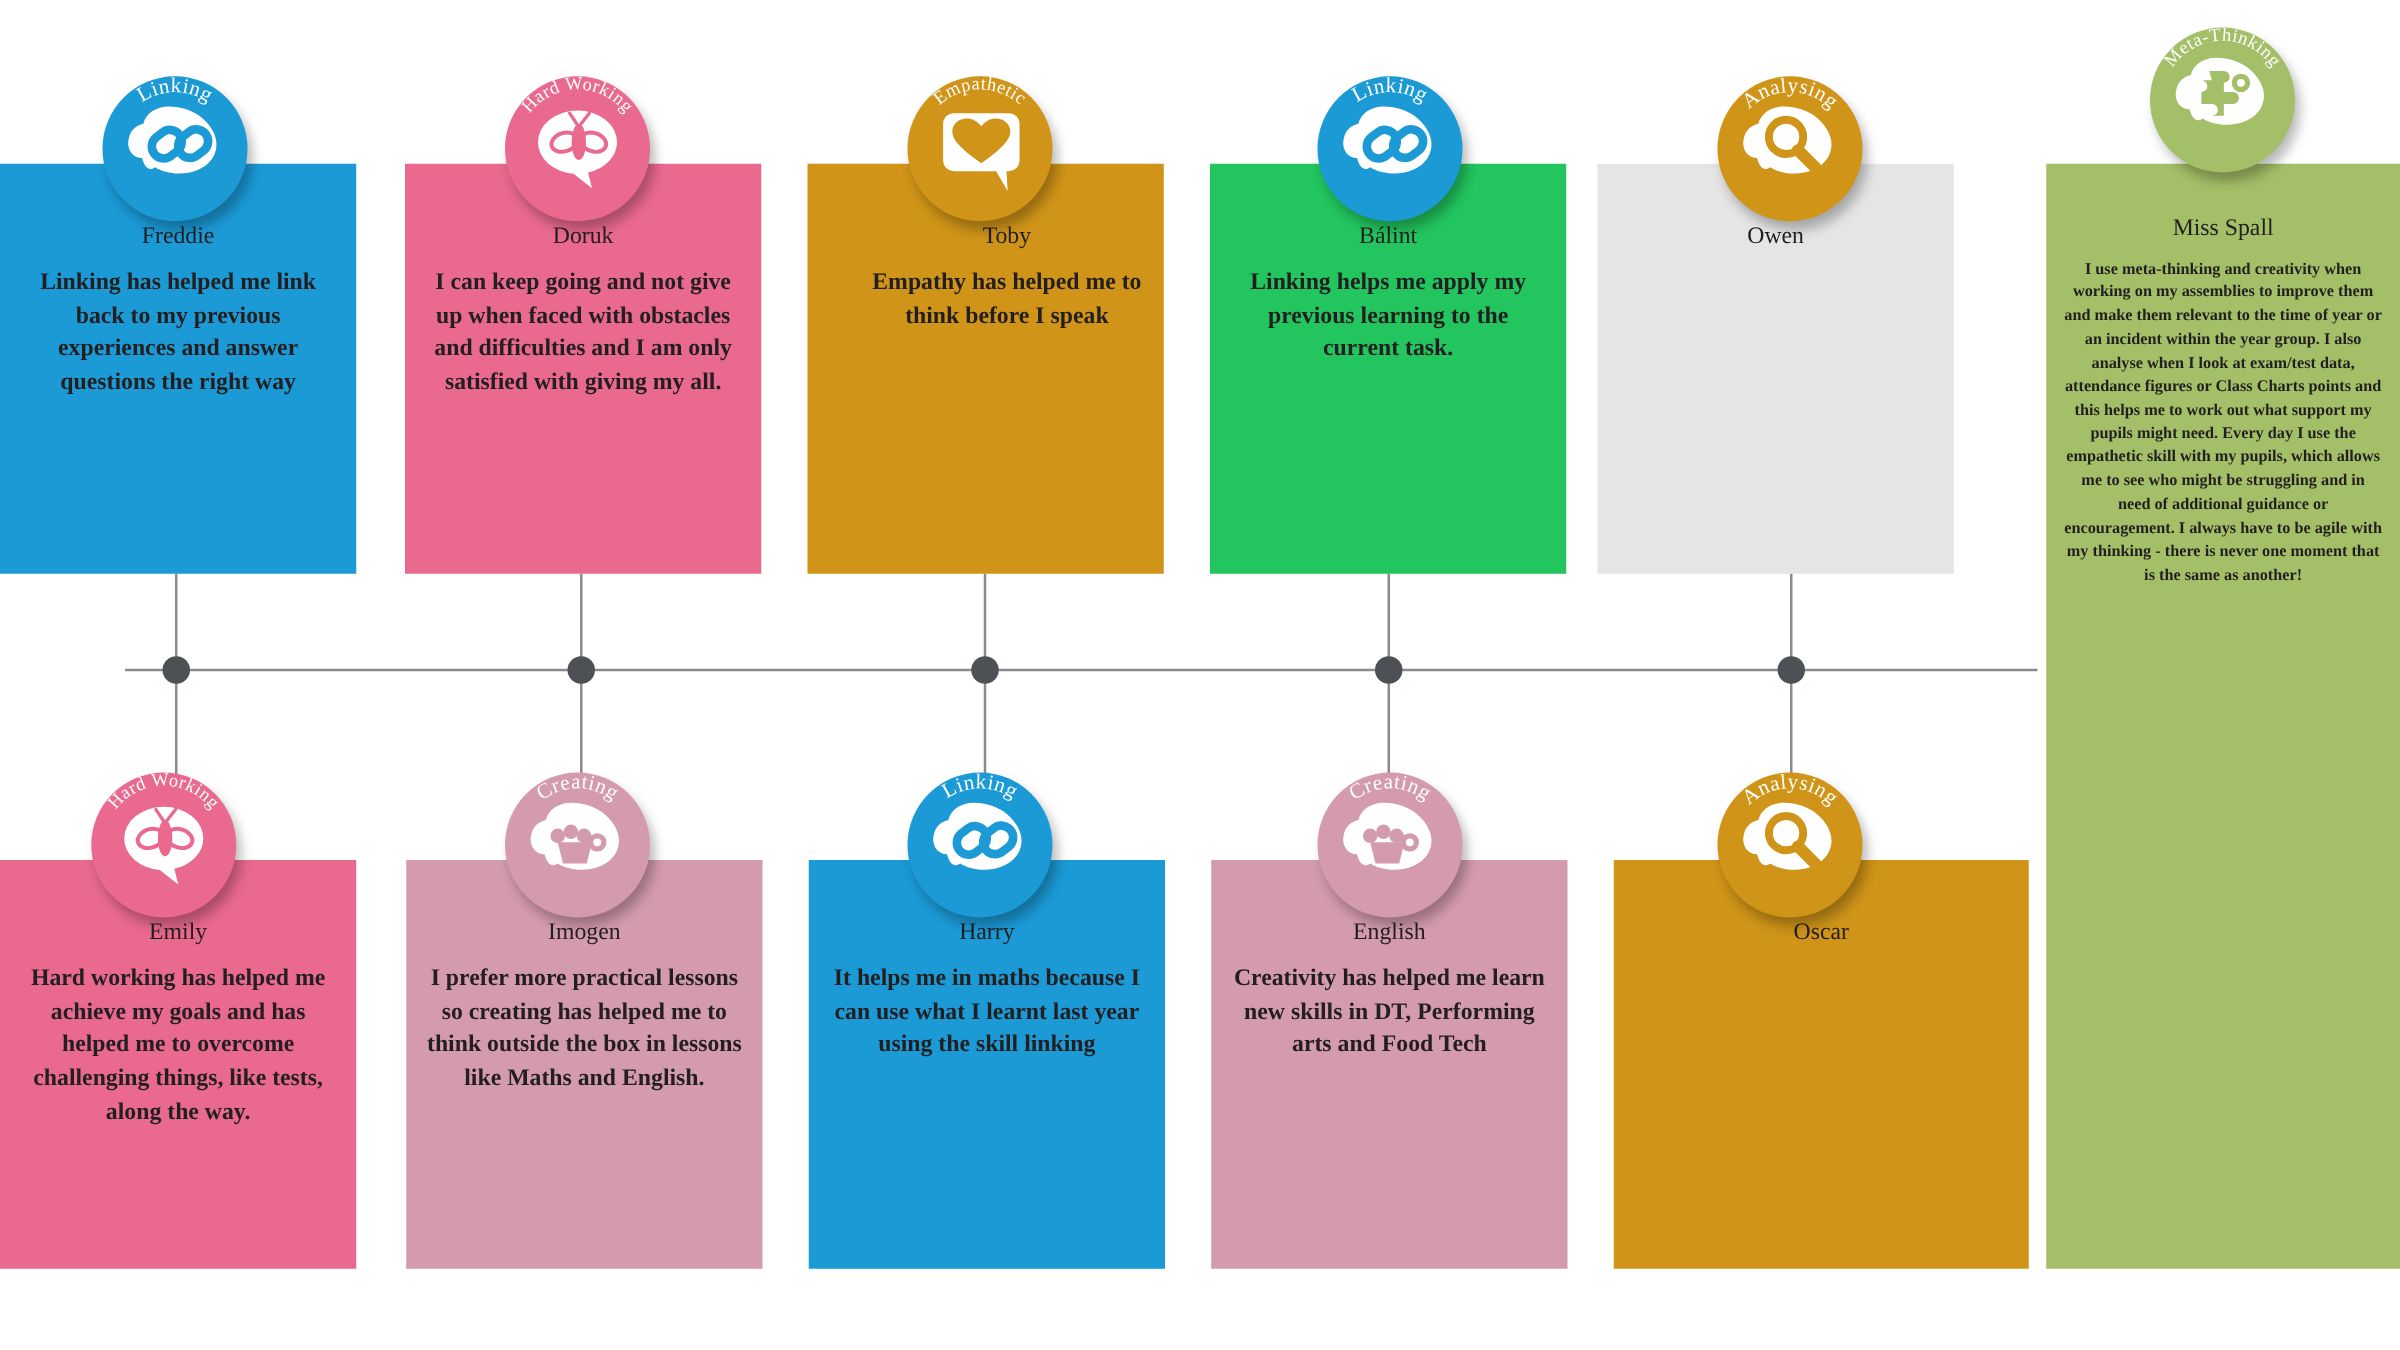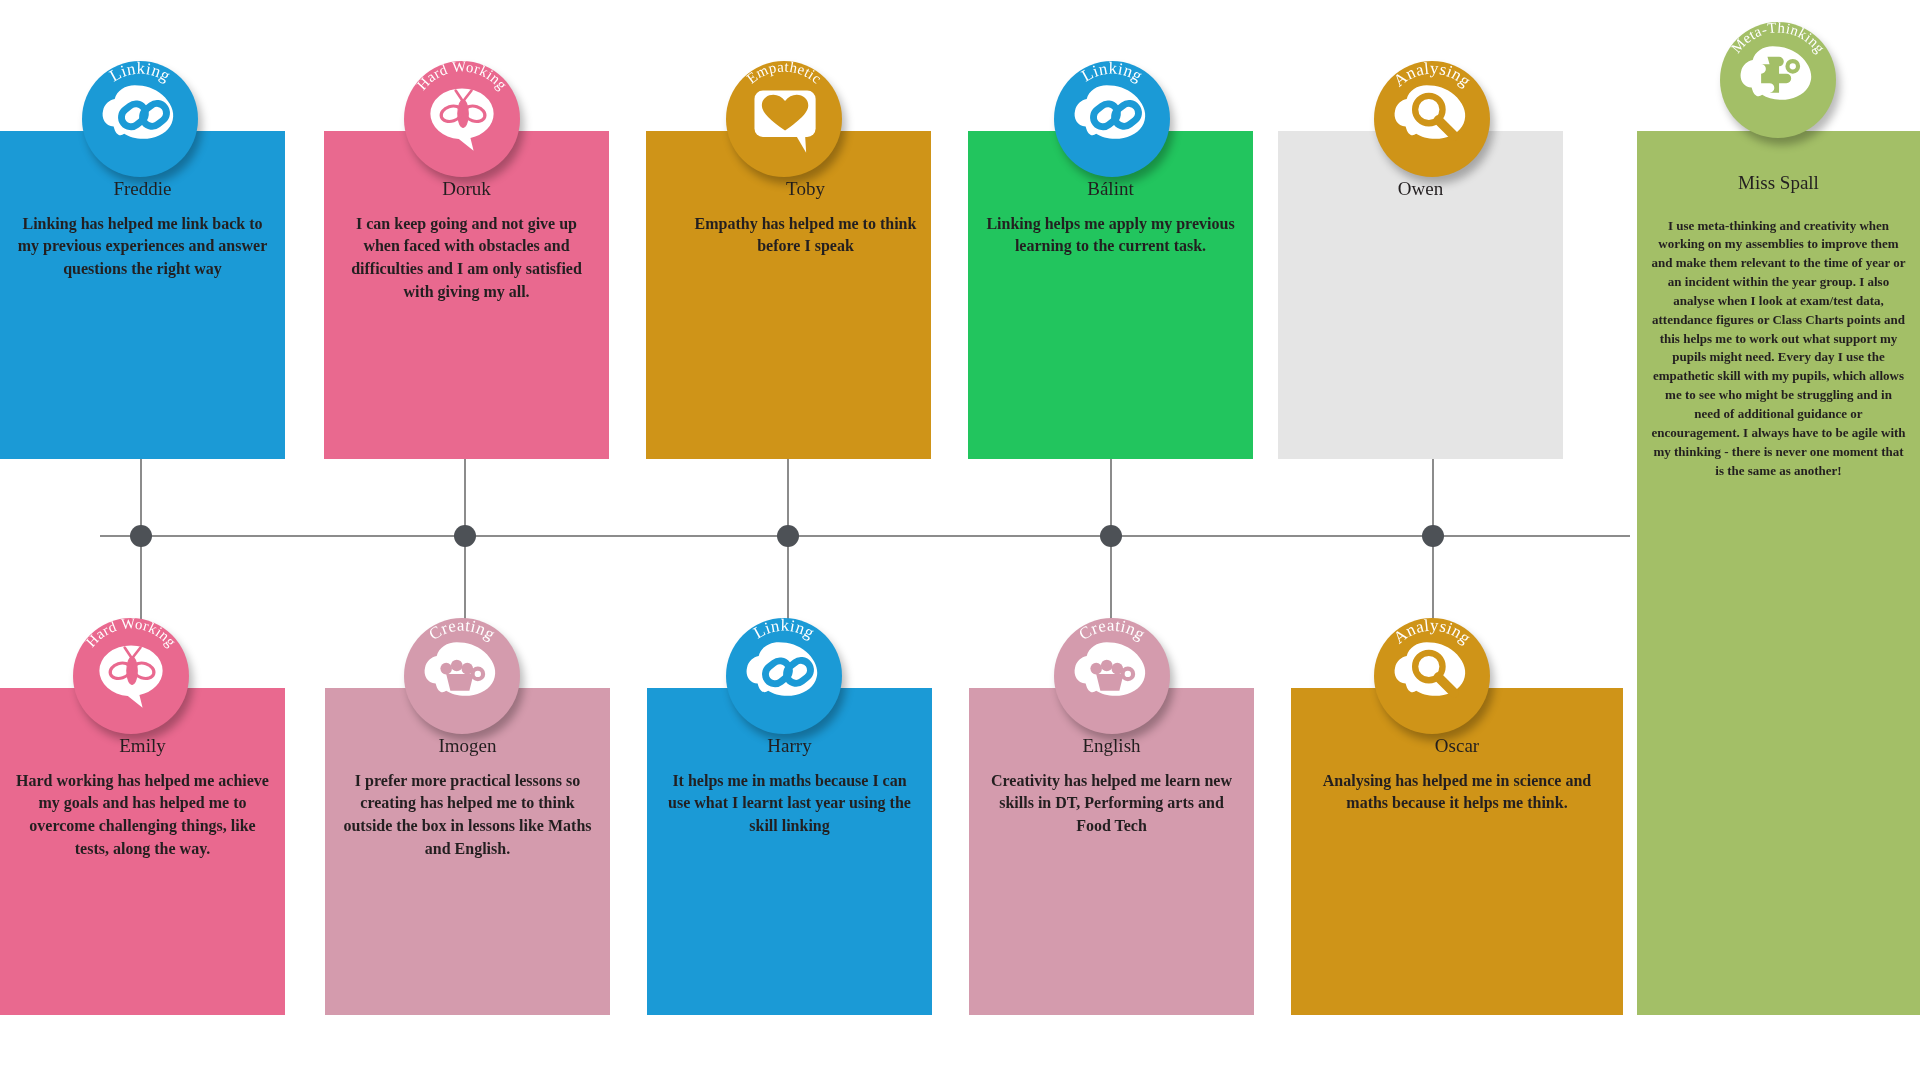--- a/index.html
+++ b/index.html
@@ -49,21 +49,21 @@
     text-align: center;
     color: #231f20;
   }
   .card-name {
     font-size: 19px;
     font-weight: normal;
     line-height: 1.45;
     margin-bottom: 10px;
   }
   .card-text {
-    font-size: 16px;
+    font-size: 19px;
     font-weight: bold;
     line-height: 1.42;
     white-space: pre-line;
   }
   .card.tall .card-text { font-size: 13px; line-height: 1.45; }
 
   
   .badge {
     position: absolute;
     width: 116px;
@@ -285,39 +285,38 @@
         <circle cx="60" cy="48" r="5.5"></circle>
         <path d="M40,53 l4,16 h18 l4,-16 z"></path>
       </g>
       <circle cx="70" cy="53" r="5" fill="none" stroke="#d49bad" stroke-width="4"></circle>
           </g>
           <text class="badge-ring-text" style="font-size:16px"><textPath href="#ringpath9" startOffset="50%" text-anchor="middle">Creating</textPath></text>
         </svg>
       </div>
       <div class="card" style="left: 1291px; top: 688px; width: 332px; height: 327px; background: rgb(207, 148, 24);">
         <div class="card-name">Oscar</div>
-        <div class="card-text">Analysing has helped me in science and maths because it helps me think.</div>
       </div>
       <div class="badge" style="background: rgb(207, 148, 24); left: 1374px; top: 618px;">
         <svg viewBox="0 0 110 110" xmlns="http://www.w3.org/2000/svg">
           <defs>
             <path id="ringpath10" fill="none" d="M 12,55 A 43,43 0 0 1 98,55"></path>
           </defs>
           <g>
       <path d="M30,62 C22,62 18,54 20,47 C21,41 26,37 31,36 C33,28 41,23 50,23 C60,23 69,26 76,32 C84,39 88,48 86,56 C84,65 76,71 66,73 C56,75 46,73 40,69 C36,72 32,70 30,62 Z" fill="white"></path>
       <g stroke="#cf9418" fill="none" stroke-width="6">
         <circle cx="52" cy="46" r="13"></circle>
         <line x1="61" y1="56" x2="76" y2="71" stroke-width="9" stroke-linecap="round"></line>
       </g>
           </g>
           <text class="badge-ring-text" style="font-size:16px"><textPath href="#ringpath10" startOffset="50%" text-anchor="middle">Analysing</textPath></text>
         </svg>
       </div>
       <div class="card tall" style="left: 1637px; top: 131px; width: 283px; height: 884px; background: rgb(163, 191, 103); padding-top: 38px;">
-        <div class="card-name" style="margin-bottom: 20px;">Miss Spall</div>
+        <div class="card-name" style="margin-bottom: 9px;">Miss Spall</div>
         <div class="card-text">I use meta-thinking and creativity when working on my assemblies to improve them and make them relevant to the time of year or an incident within the year group. I also analyse when I look at exam/test data, attendance figures or Class Charts points and this helps me to work out what support my pupils might need. Every day I use the empathetic skill with my pupils, which allows me to see who might be struggling and in need of additional guidance or encouragement. I always have to be agile with my thinking - there is never one moment that is the same as another!</div>
       </div>
       <div class="badge" style="background: rgb(163, 191, 103); left: 1720px; top: 22px;">
         <svg viewBox="0 0 110 110" xmlns="http://www.w3.org/2000/svg">
           <defs>
             <path id="ringpath11" fill="none" d="M 10,55 A 45,45 0 0 1 100,55"></path>
           </defs>
           <g>
       <path d="M30,62 C22,62 18,54 20,47 C21,41 26,37 31,36 C33,28 41,23 50,23 C60,23 69,26 76,32 C84,39 88,48 86,56 C84,65 76,71 66,73 C56,75 46,73 40,69 C36,72 32,70 30,62 Z" fill="white"></path>
       <path d="M45,33 h11 a4.5,4.5 0 0 1 0,9 v7 h7 a4.5,4.5 0 0 1 0,9 h-7 v9 h-9

